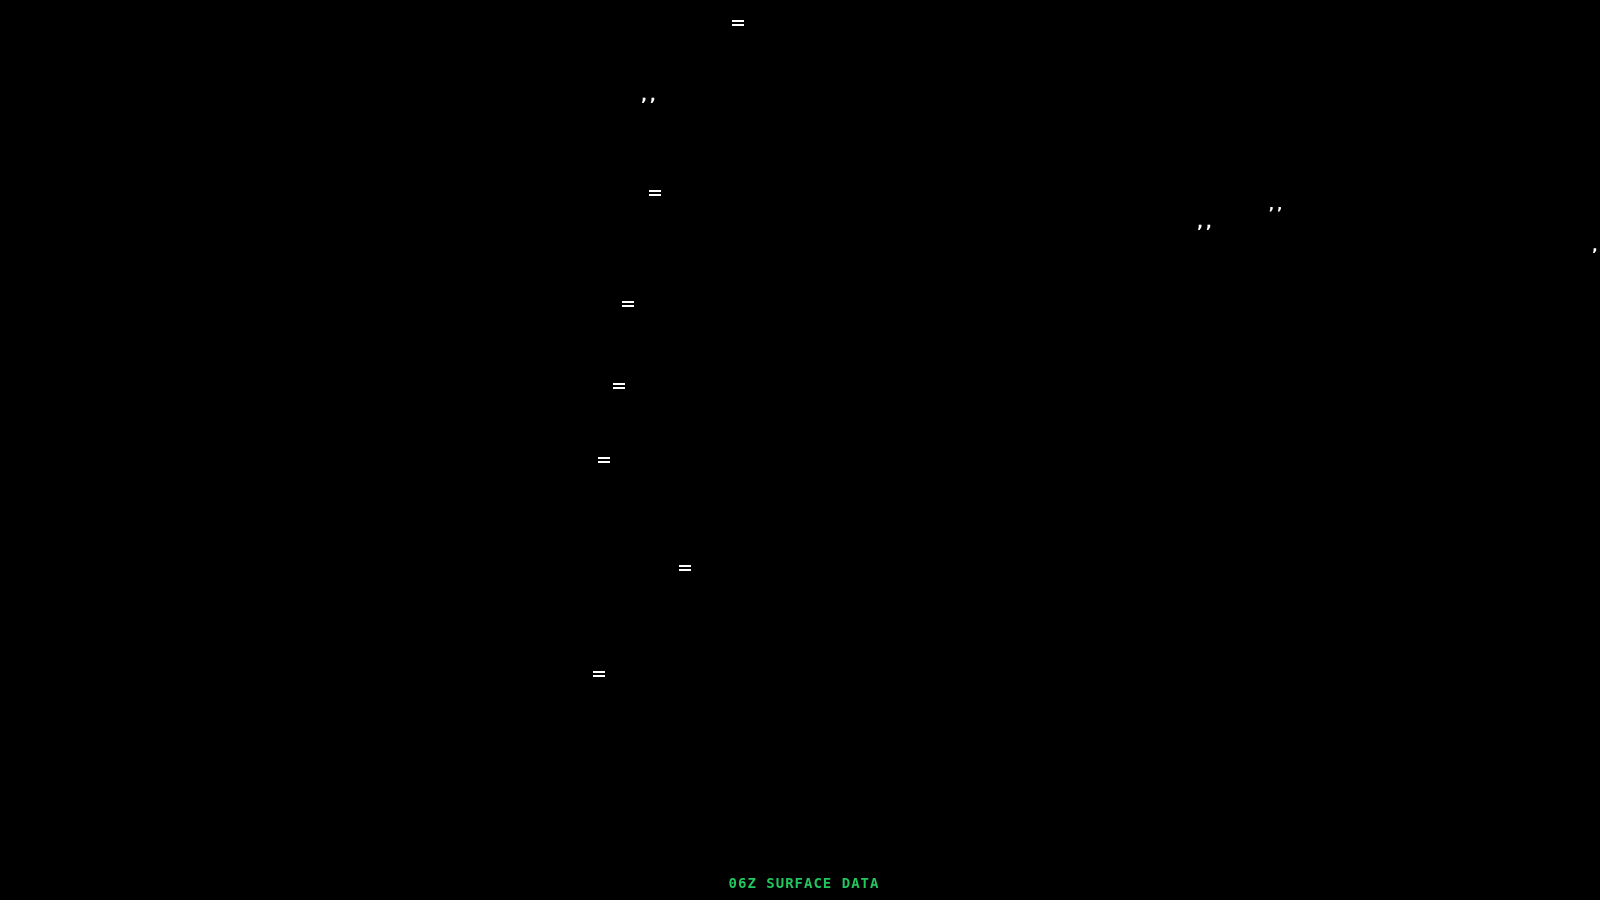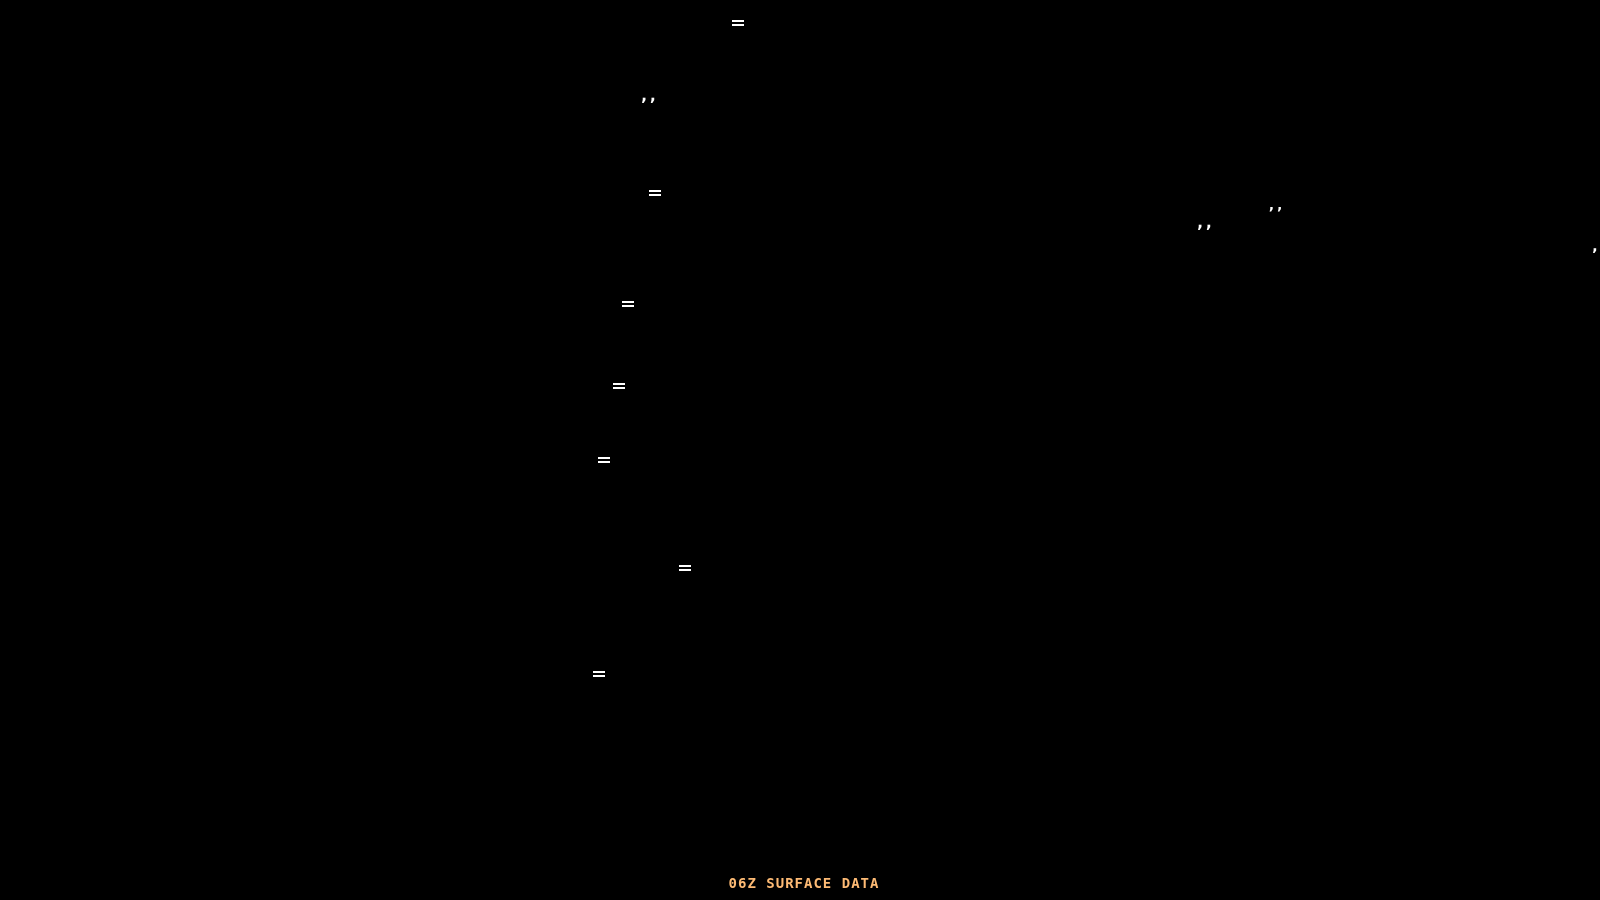--- a/index.html
+++ b/index.html
@@ -46,21 +46,21 @@
     letter-spacing: 3px;
   }
   .sym.drizzle-single {
     font: bold 14px "DejaVu Sans", sans-serif;
   }
   .map-title {
     position: absolute;
     left: 804px;
     top: 875px;
     transform: translateX(-50%);
-    color: #fdba74;
+    color: #22c55e;
     font: bold 14px "DejaVu Sans Mono", monospace;
     letter-spacing: 1px;
     white-space: nowrap;
   }
 </style>
 </head>
 <body>
 
 <div class="map-canvas">
 

